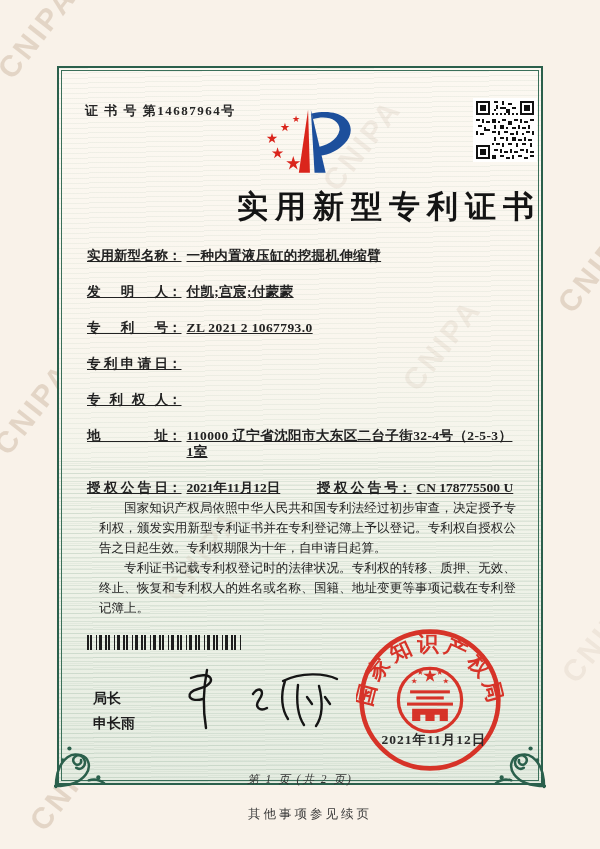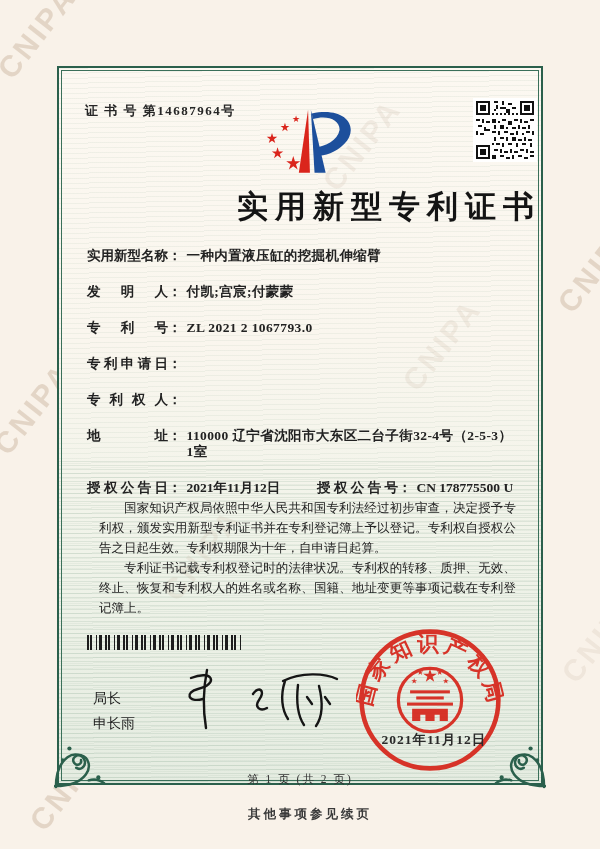--- a/index.html
+++ b/index.html
@@ -36,46 +36,46 @@
     position:absolute;left:26px;top:34px;
     font-size:13px;font-weight:600;letter-spacing:1.5px;color:#262626;
   }
   .qr-box{position:absolute;left:414px;top:30px;width:64px;height:64px;background:#fff;padding:3px;box-sizing:border-box;}
   .logo-box{position:absolute;left:196px;top:40px;width:108px;height:74px;}
   .cert-title{
     position:absolute;left:0;right:0;top:118px;text-align:right;
     font-size:31px;font-weight:bold;letter-spacing:7px;color:#141414;
   }
   
-  .fields{position:absolute;left:28px;right:22px;top:180px;font-size:13.5px;font-weight:600;color:#222;}
+  .fields{position:absolute;left:28px;right:22px;top:180px;font-size:13.5px;font-weight:600;color:#222;text-decoration:underline;}
   .frow{display:flex;margin-bottom:20px;line-height:16px;}
   .flabel{width:81px;flex:none;text-align:justify;text-align-last:justify;}
   .fcolon{flex:none;margin-right:5px;}
   .fvalue{flex:1;letter-spacing:.4px;line-height:16px;}
   .grow2{display:flex;line-height:16px;}
   .g2a{display:flex;width:230px;flex:none;}
   .g2b{display:flex;flex:1;}
   
   .paras{position:absolute;left:40px;right:25px;top:430px;
     font-size:12.5px;line-height:20px;color:#232323;font-weight:500;text-align:justify;}
   .paras p{margin:0;text-indent:2em;}
   
   .barcode{position:absolute;left:28px;top:567px;width:156px;height:15px;
     background:repeating-linear-gradient(90deg,#1d1d1d 0 2px,transparent 2px 3px,#1d1d1d 3px 5px,transparent 5px 9px,#1d1d1d 9px 10px,transparent 10px 12px,#1d1d1d 12px 15px,transparent 15px 18px);}
-  .commissioner{position:absolute;left:34px;top:618px;font-size:14px;font-weight:normal;color:#1e1e1e;line-height:25px;}
+  .commissioner{position:absolute;left:34px;top:618px;font-size:14px;font-weight:bold;color:#1e1e1e;line-height:25px;}
   .signature{position:absolute;left:108px;top:596px;width:190px;height:74px;}
   .seal{position:absolute;left:297px;top:558px;width:148px;height:148px;opacity:.93;}
   .seal-date{
     position:absolute;left:300px;top:663px;width:150px;text-align:center;z-index:3;
     font-size:13.5px;font-weight:600;letter-spacing:1px;color:#2a2a2a;
   }
-  .page-number{position:absolute;left:0;right:0;top:704px;text-align:center;font-size:11.5px;color:#333;letter-spacing:2px;}
+  .page-number{position:absolute;left:0;right:0;top:704px;text-align:center;font-size:11.5px;color:#333;letter-spacing:2px;font-style:italic;}
   .footer-note{
     position:absolute;left:0;right:0;top:806px;text-align:center;z-index:1;
-    font-size:12.5px;color:#3a3a3a;letter-spacing:3px;font-weight:700;padding-left:20px;
+    font-size:12.5px;color:#3a3a3a;letter-spacing:3px;font-weight:400;padding-left:20px;
   }
   .flourish{position:absolute;width:54px;height:54px;z-index:3;}
   .flourish.br{right:-5px;bottom:-6px;}
   .flourish.bl{left:-5px;bottom:-6px;transform:scaleX(-1);}
 </style>
 </head>
 <body>
 
 <div class="wm" style="left:-16px;top:16px;">CNIPA</div>
 <div class="wm" style="left:544px;top:250px;">CNIPA</div>

